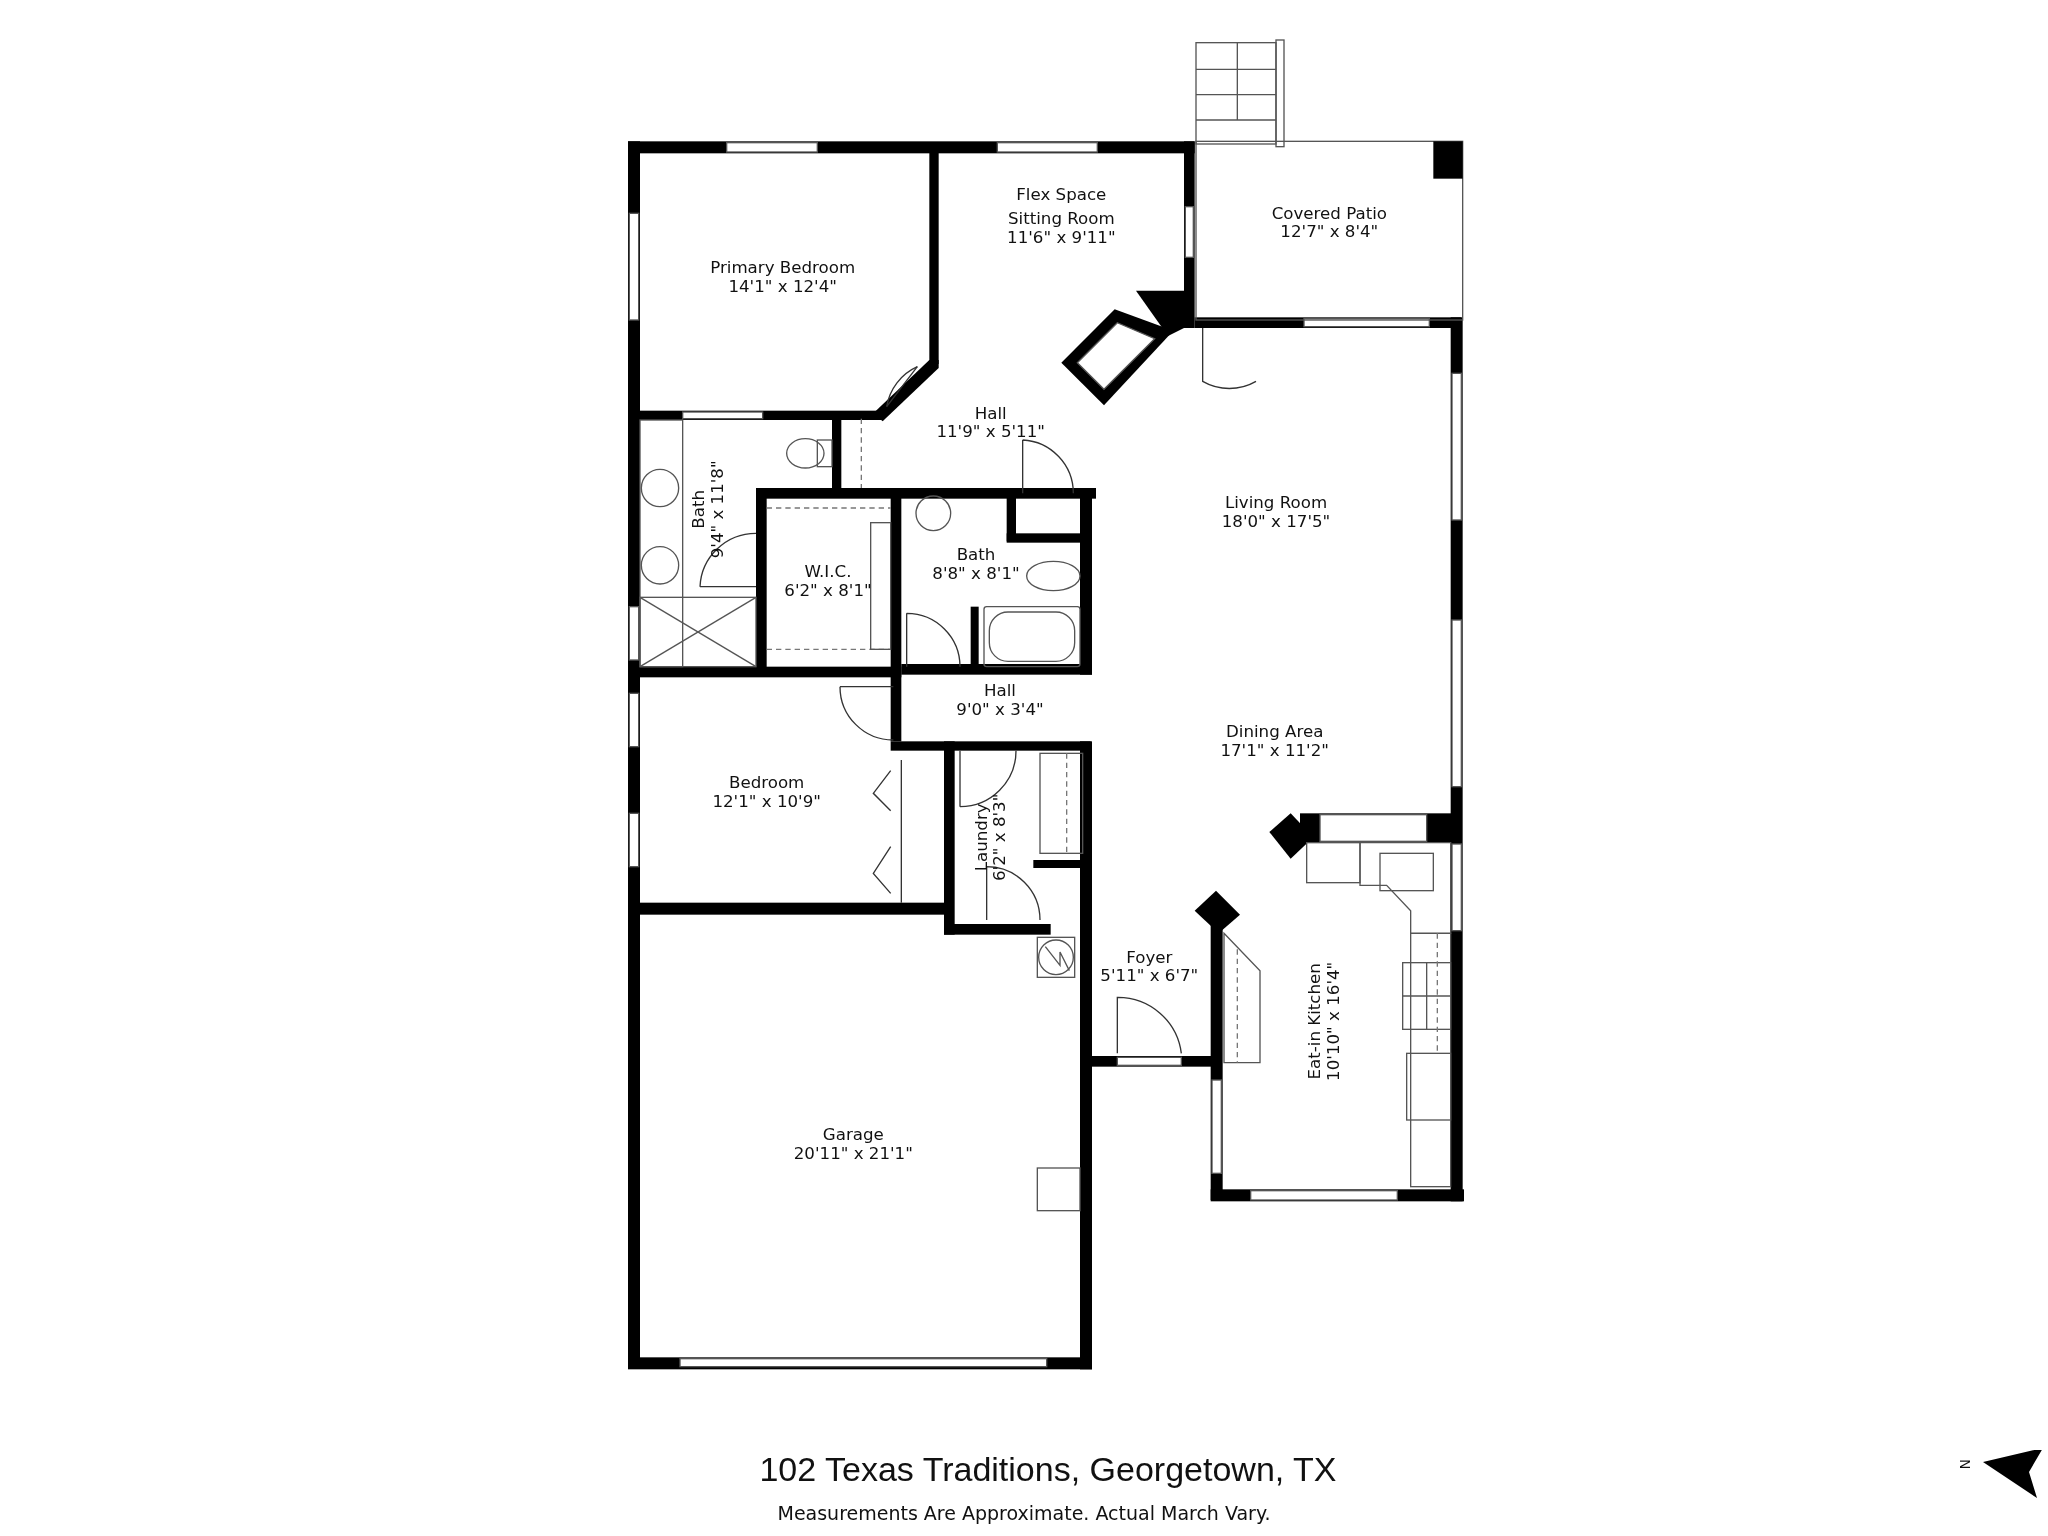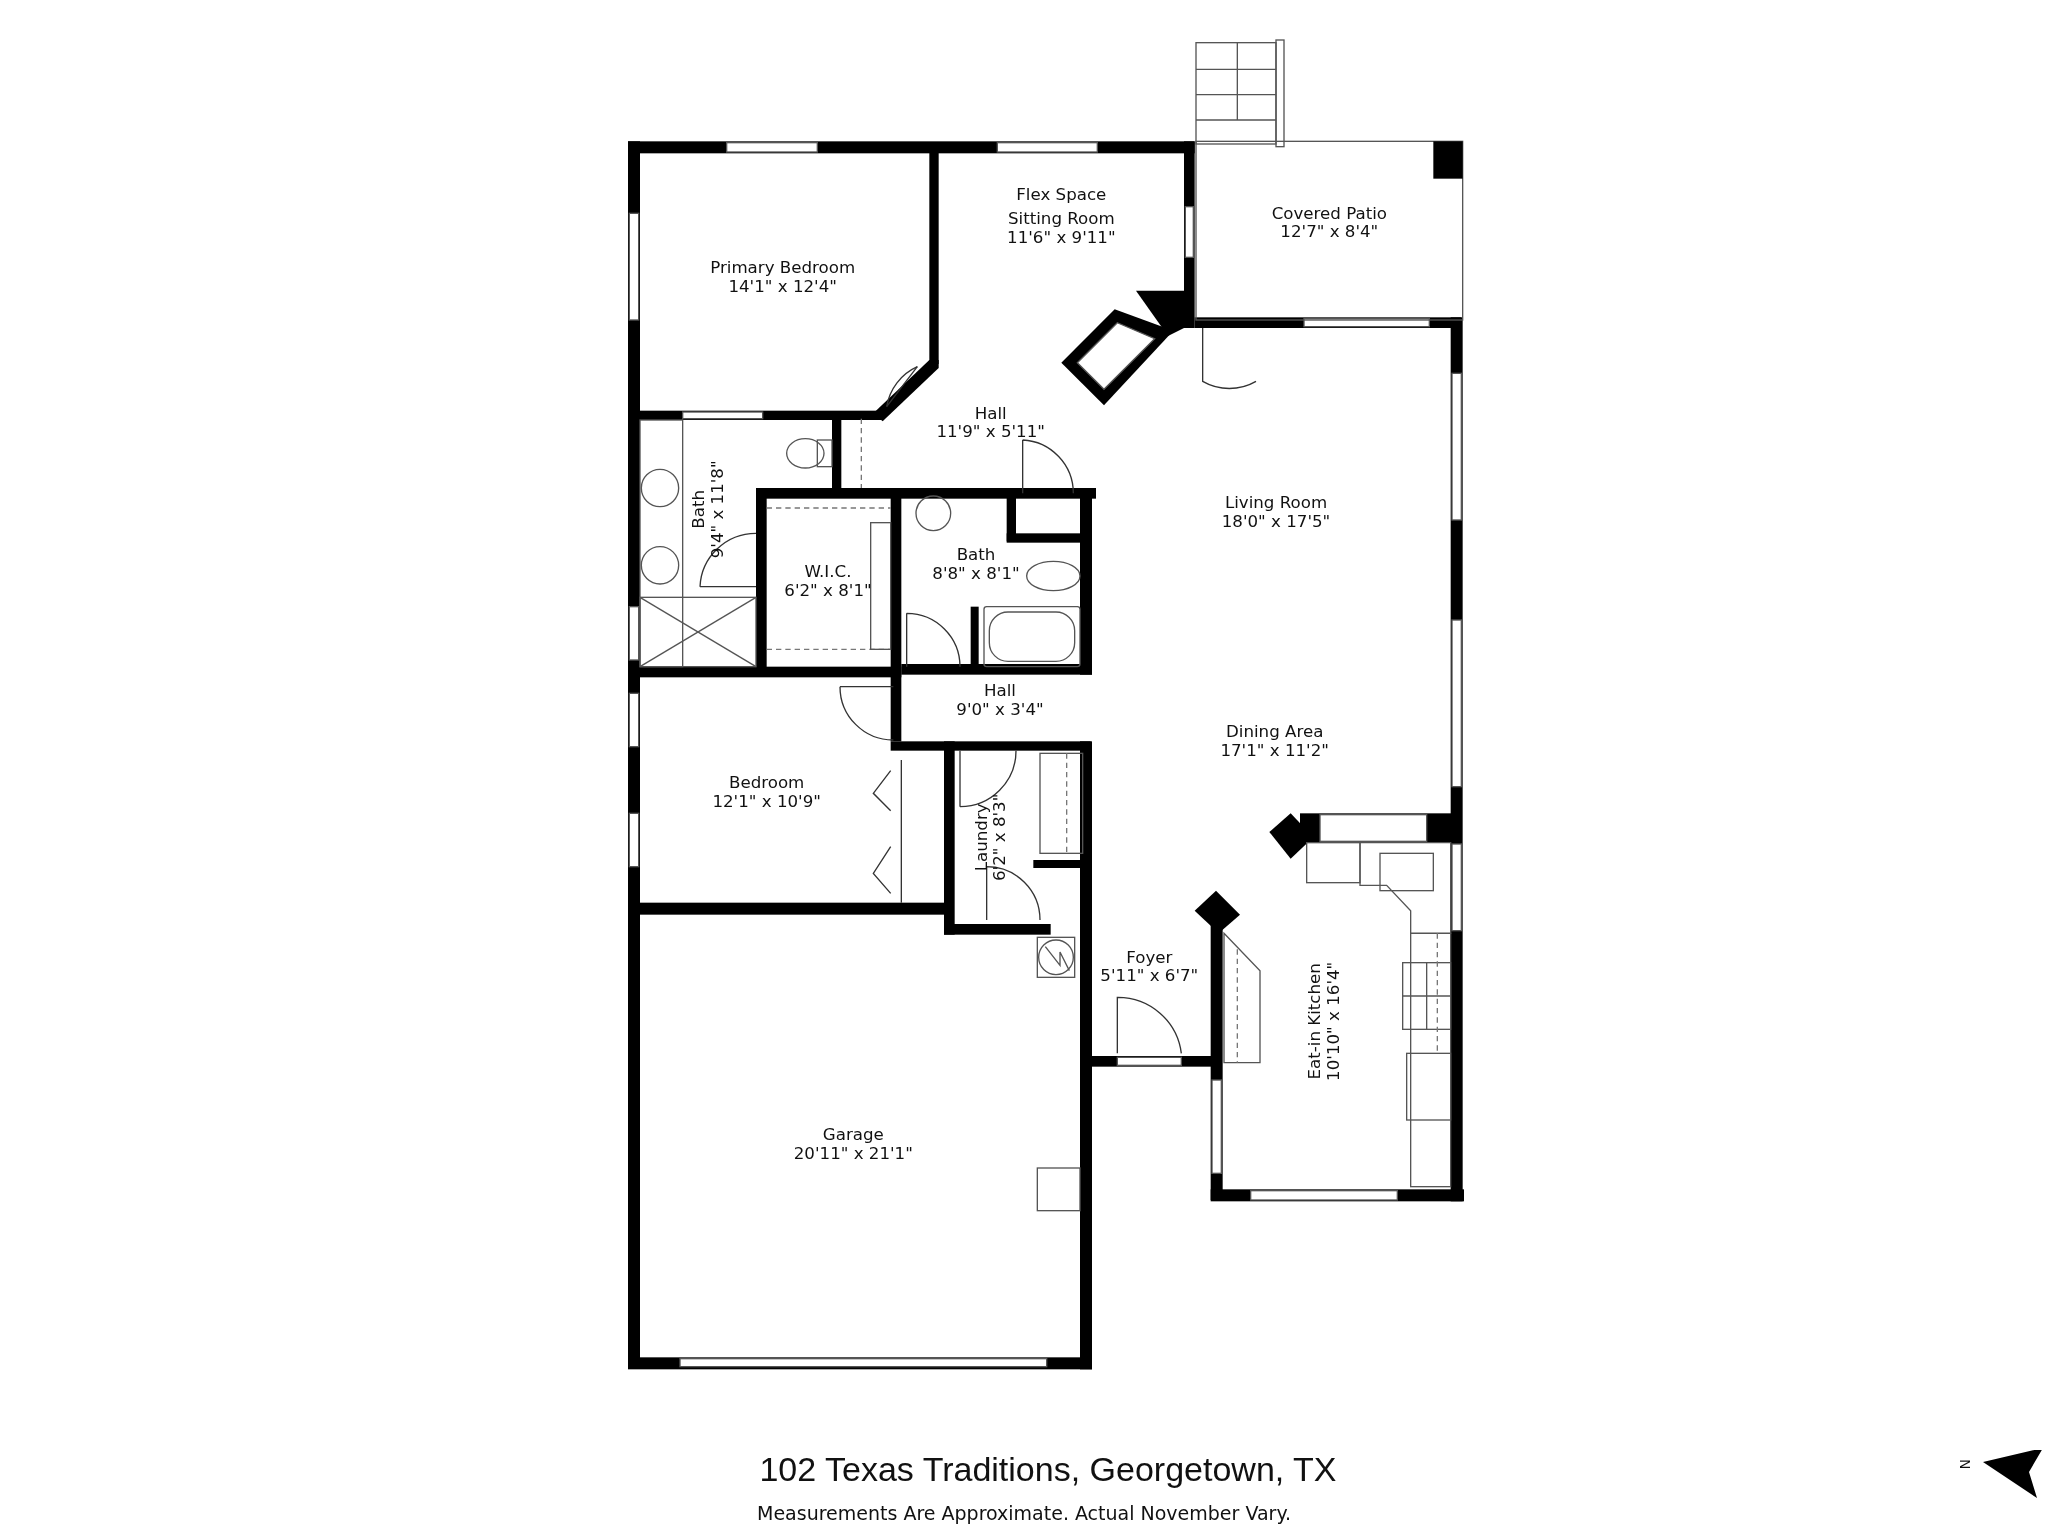--- a/index.html
+++ b/index.html
@@ -228,18 +228,18 @@
       <text class="label" x="0" y="14">10'10" x 16'4"</text>
     </g>
     <g>
       <text class="label" x="640" y="855">Garage</text>
       <text class="label" x="640" y="869">20'11" x 21'1"</text>
     </g>
   </g>
 </svg>
 
 <div class="footer-title">102 Texas Traditions, Georgetown, TX</div>
-<div class="footer-note">Measurements Are Approximate. Actual November Vary.</div>
+<div class="footer-note">Measurements Are Approximate. Actual March Vary.</div>
 
 <svg class="compass" viewBox="0 0 90 60" xmlns="http://www.w3.org/2000/svg">
   <text x="4" y="18" font-family="DejaVu Sans, sans-serif" font-size="14" fill="#111" transform="rotate(90 9 14)">N</text>
   <polygon points="28,12 88,-2 74,22 82,48" fill="#000"></polygon>
 </svg>
 
 </body></html>

